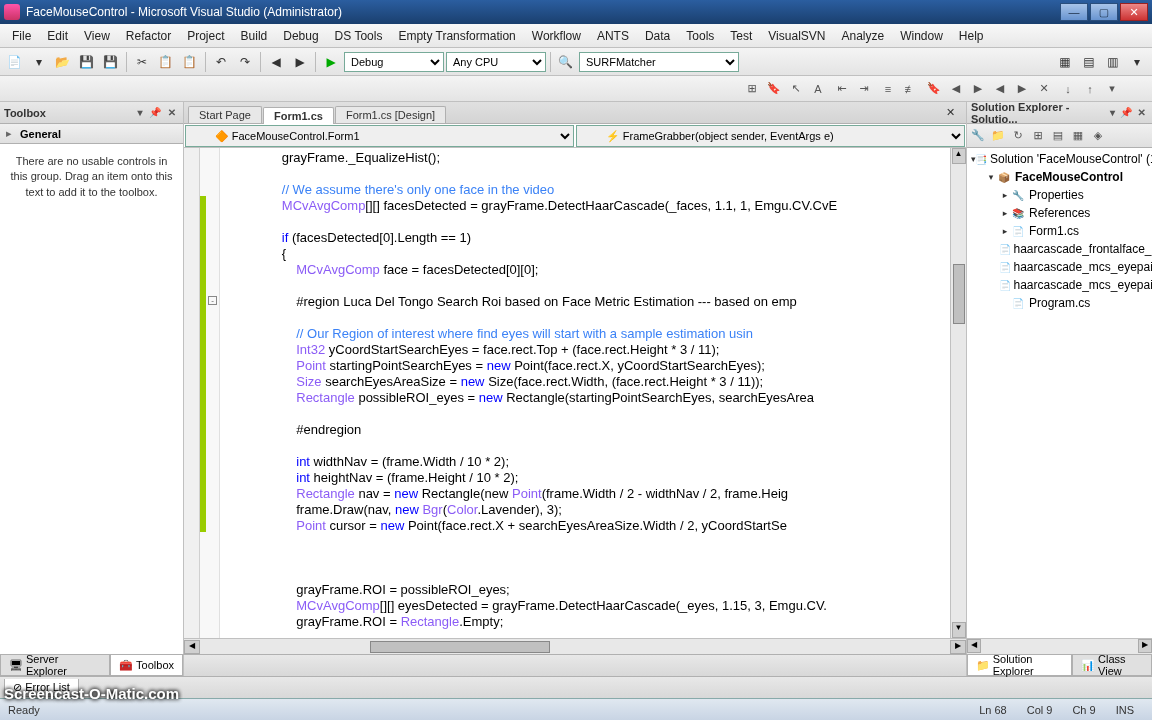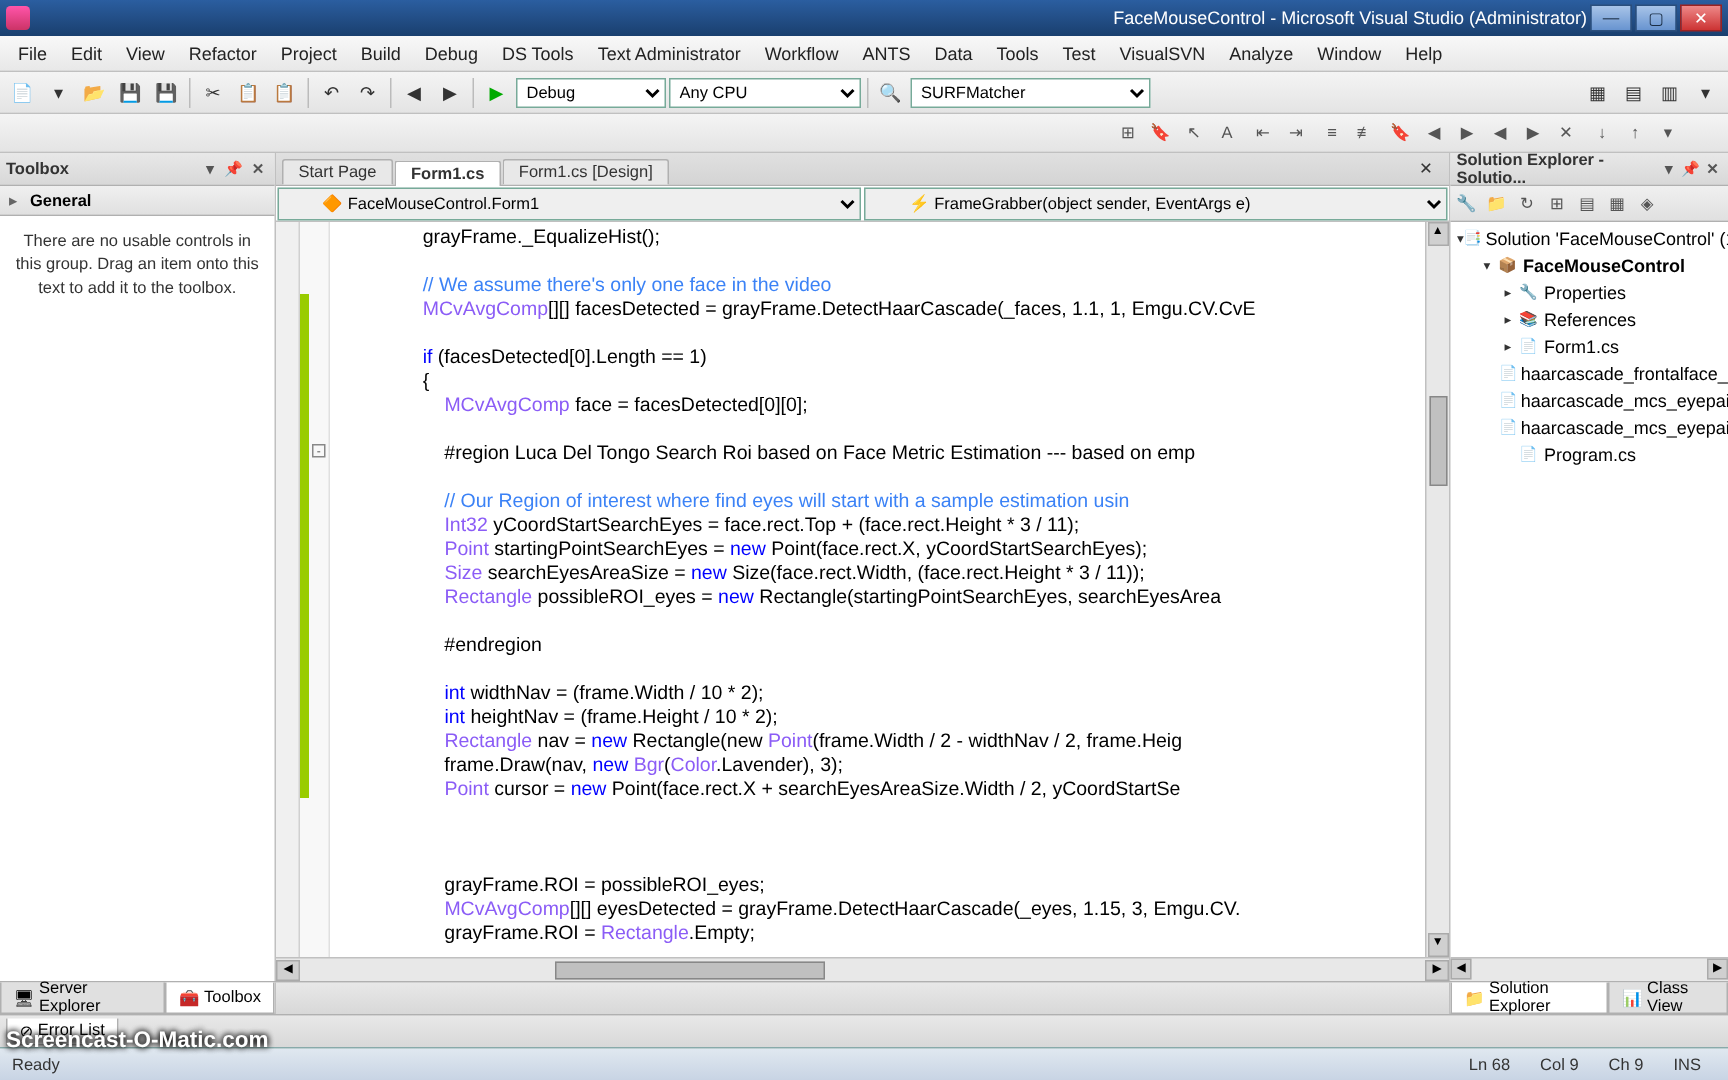--- a/index.html
+++ b/index.html
@@ -1,19 +1,19 @@
 <!DOCTYPE html>
 <html><head>
 <meta charset="utf-8">
 <style>
 * { margin: 0; padding: 0; box-sizing: border-box; font-family: "Segoe UI", Tahoma, sans-serif; }
 body { width: 1152px; height: 720px; background: #fff; overflow: hidden; font-size: 12px; }
 .titlebar { height: 24px; background: linear-gradient(#2b5ea0,#1a3f6e); color: #fff; display: flex; align-items: center; padding: 0 4px; }
 .titlebar .app-icon { width: 16px; height: 16px; background: linear-gradient(#f5a,#c36); border-radius: 3px; margin-right: 6px; }
-.titlebar .title { flex: 1; font-size: 12px; text-align: right; }
+.titlebar .title { flex: 1; font-size: 12px; }
 .titlebar .winbtn { width: 28px; height: 18px; margin-left: 2px; display:flex; align-items:center; justify-content:center; font-size:11px; cursor:pointer; }
 .winbtn.min,.winbtn.max { background: linear-gradient(#a8c4e8,#6894d0); border:1px solid #2a4e7c; color:#1a2d44; }
 .winbtn.close { background: linear-gradient(#e88,#c33); border:1px solid #922; color:#fff; }
 .menubar { height: 24px; background: linear-gradient(#f8f8f8,#e8e8e8); display:flex; align-items:center; padding: 0 4px; border-bottom:1px solid #c0c0c0; }
 .menubar .menu-item { padding: 2px 8px; cursor:pointer; font-size:12px; color:#222; }
 .toolbar { height: 28px; background: linear-gradient(#f4f4f4,#e4e4e4); display:flex; align-items:center; padding:0 4px; border-bottom:1px solid #c0c0c0; gap:2px; }
 .toolbar .tbtn { width:22px; height:22px; display:flex; align-items:center; justify-content:center; cursor:pointer; border-radius:2px; font-size:12px; color:#333; }
 .toolbar .sep { width:1px; height:20px; background:#bbb; margin:0 2px; }
 .toolbar select { font-size:11px; height:20px; border:1px solid #7a9; background:#fff; padding:0 2px; }
 .toolbar .play { color:#0a0; }
@@ -92,21 +92,21 @@
 
 <div class="menubar" id="menubar">
     <span class="menu-item">File</span>
     <span class="menu-item">Edit</span>
     <span class="menu-item">View</span>
     <span class="menu-item">Refactor</span>
     <span class="menu-item">Project</span>
     <span class="menu-item">Build</span>
     <span class="menu-item">Debug</span>
     <span class="menu-item">DS Tools</span>
-    <span class="menu-item">Text Administrator</span>
+    <span class="menu-item">Empty Transformation</span>
     <span class="menu-item">Workflow</span>
     <span class="menu-item">ANTS</span>
     <span class="menu-item">Data</span>
     <span class="menu-item">Tools</span>
     <span class="menu-item">Test</span>
     <span class="menu-item">VisualSVN</span>
     <span class="menu-item">Analyze</span>
     <span class="menu-item">Window</span>
     <span class="menu-item">Help</span>
   </div>
@@ -123,21 +123,21 @@
   <div class="tbtn">📋</div>
   <div class="sep"></div>
   <div class="tbtn">↶</div>
   <div class="tbtn">↷</div>
   <div class="sep"></div>
   <div class="tbtn">◀</div>
   <div class="tbtn">▶</div>
   <div class="sep"></div>
   <div class="tbtn play">▶</div>
   <select style="width:100px"><option>Debug</option></select>
-  <select style="width:128px"><option>Any CPU</option></select>
+  <select style="width:100px"><option>Any CPU</option></select>
   <div class="sep"></div>
   <div class="tbtn">🔍</div>
   <select style="width:160px"><option>SURFMatcher</option></select>
   <div style="flex:1"></div>
   <div class="tbtn">▦</div>
   <div class="tbtn">▤</div>
   <div class="tbtn">▥</div>
   <div class="tbtn">▾</div>
 </div>
 

